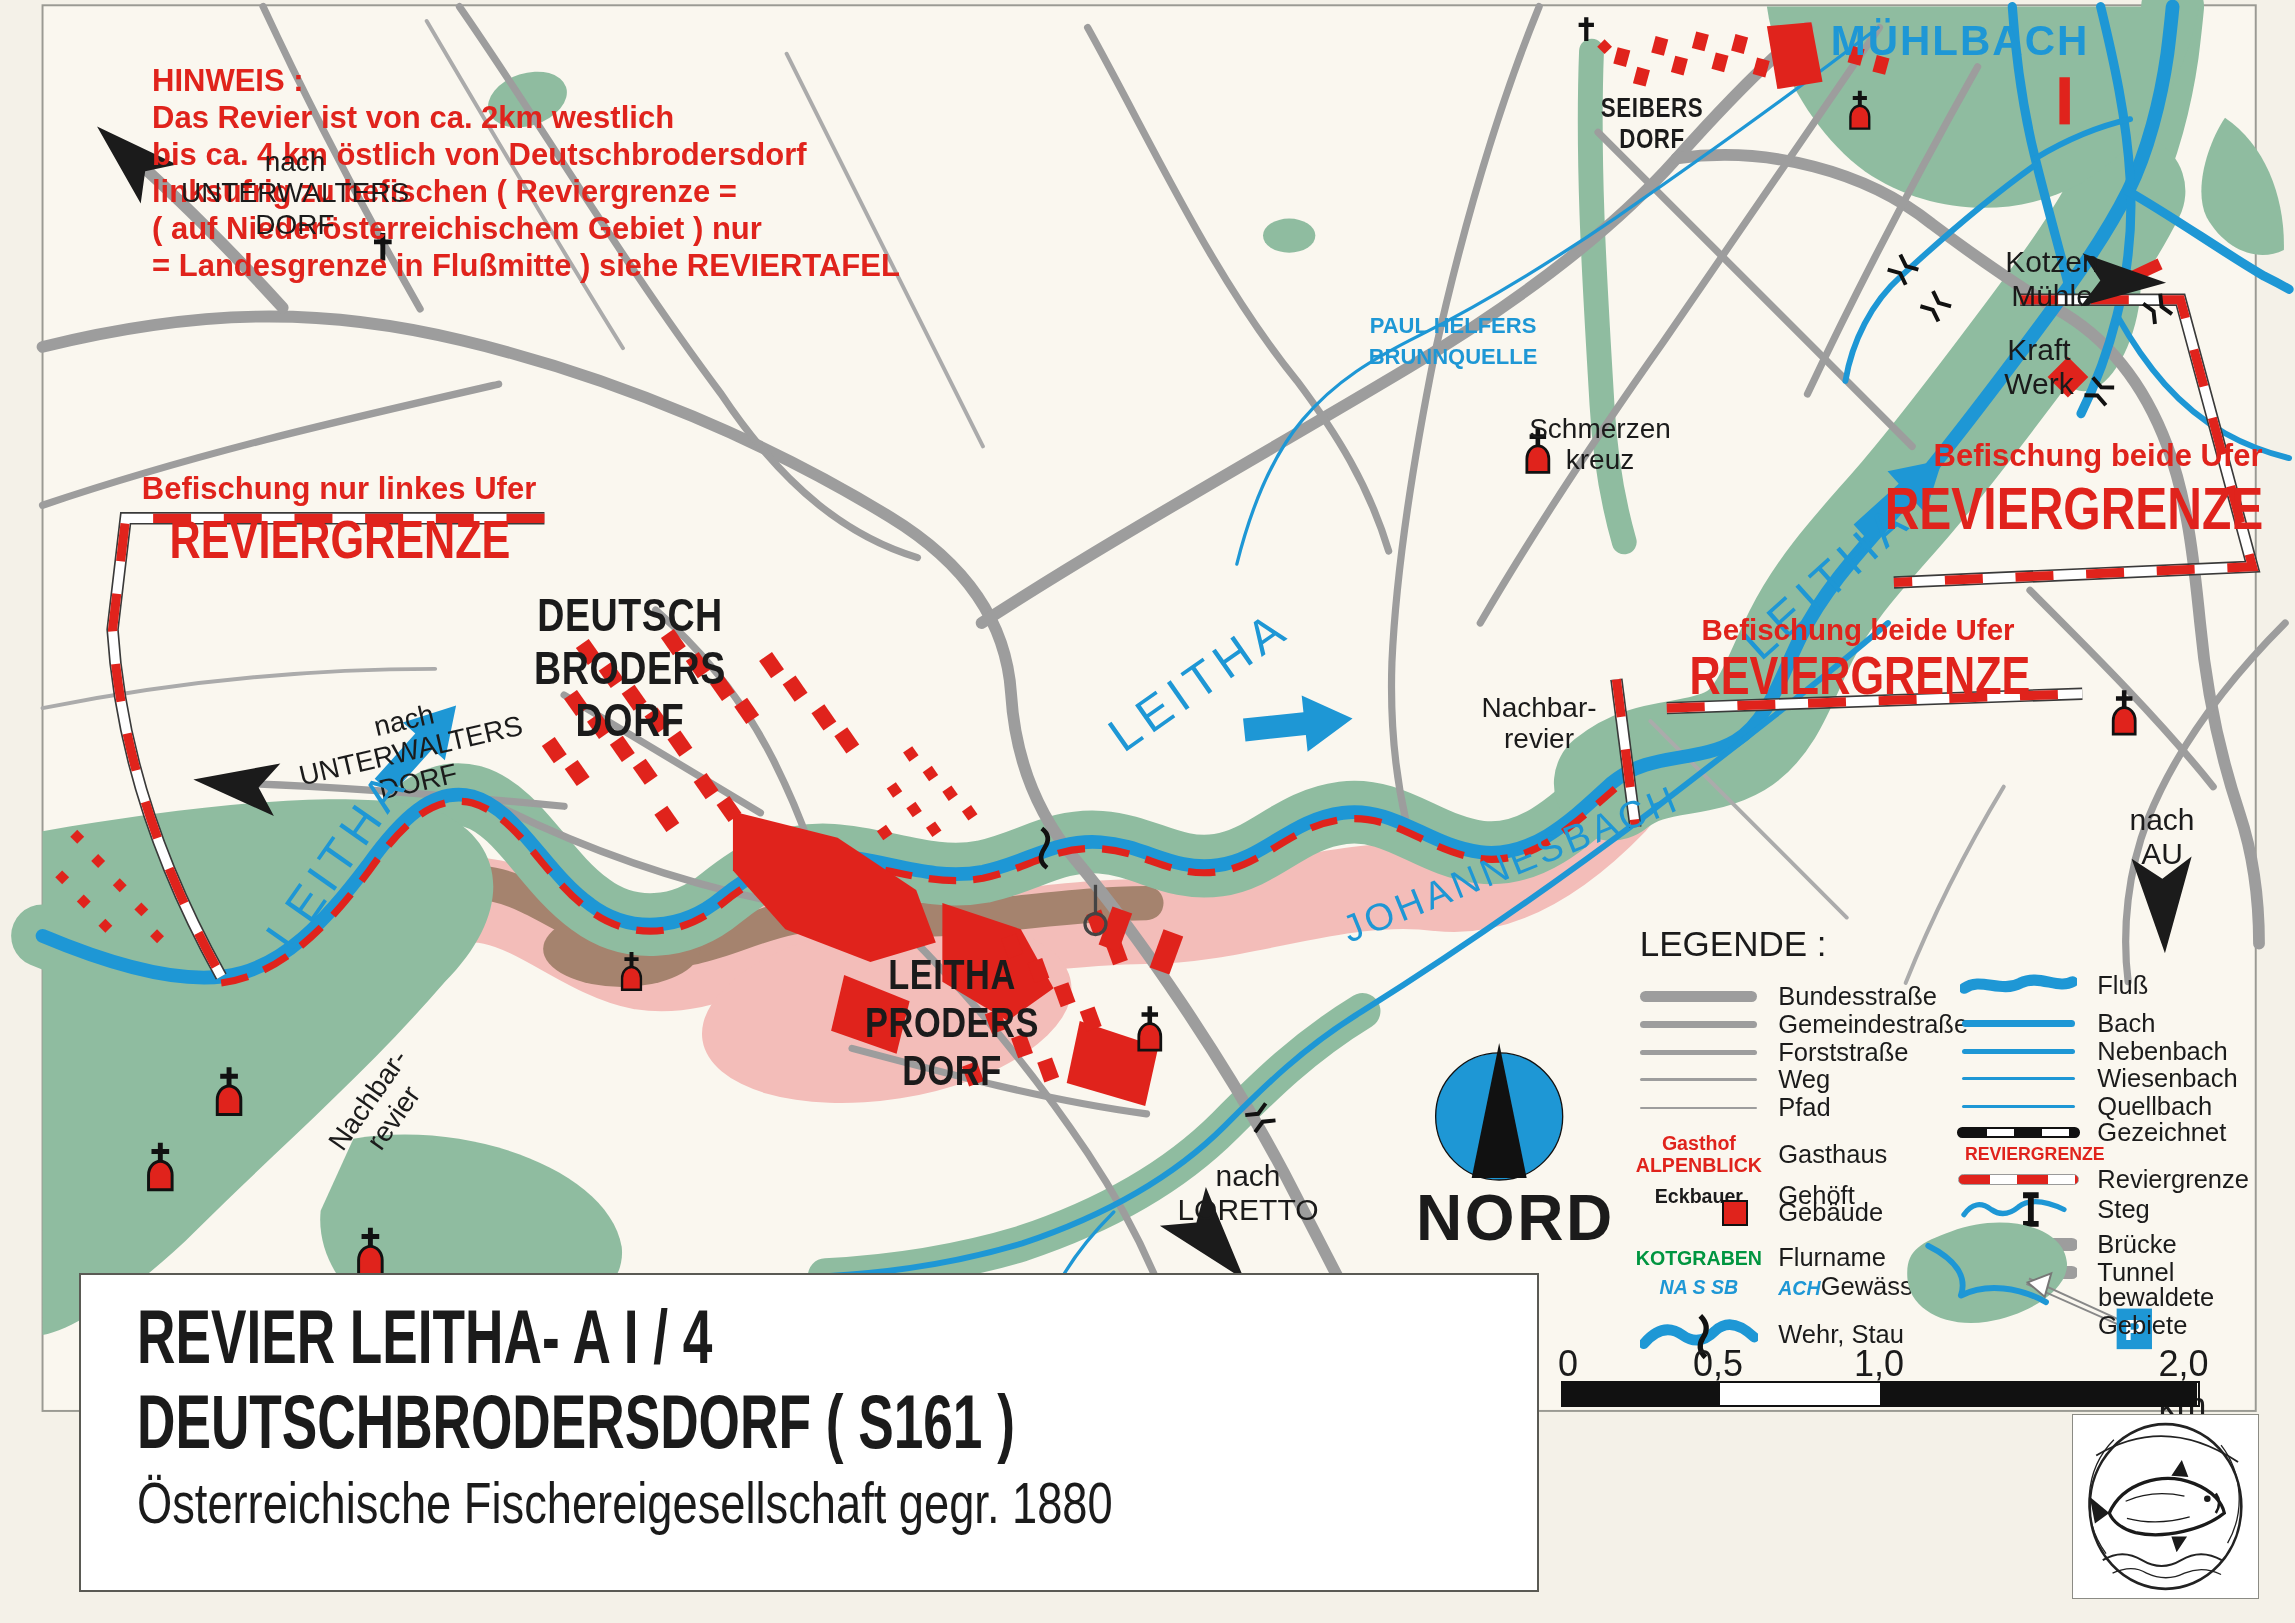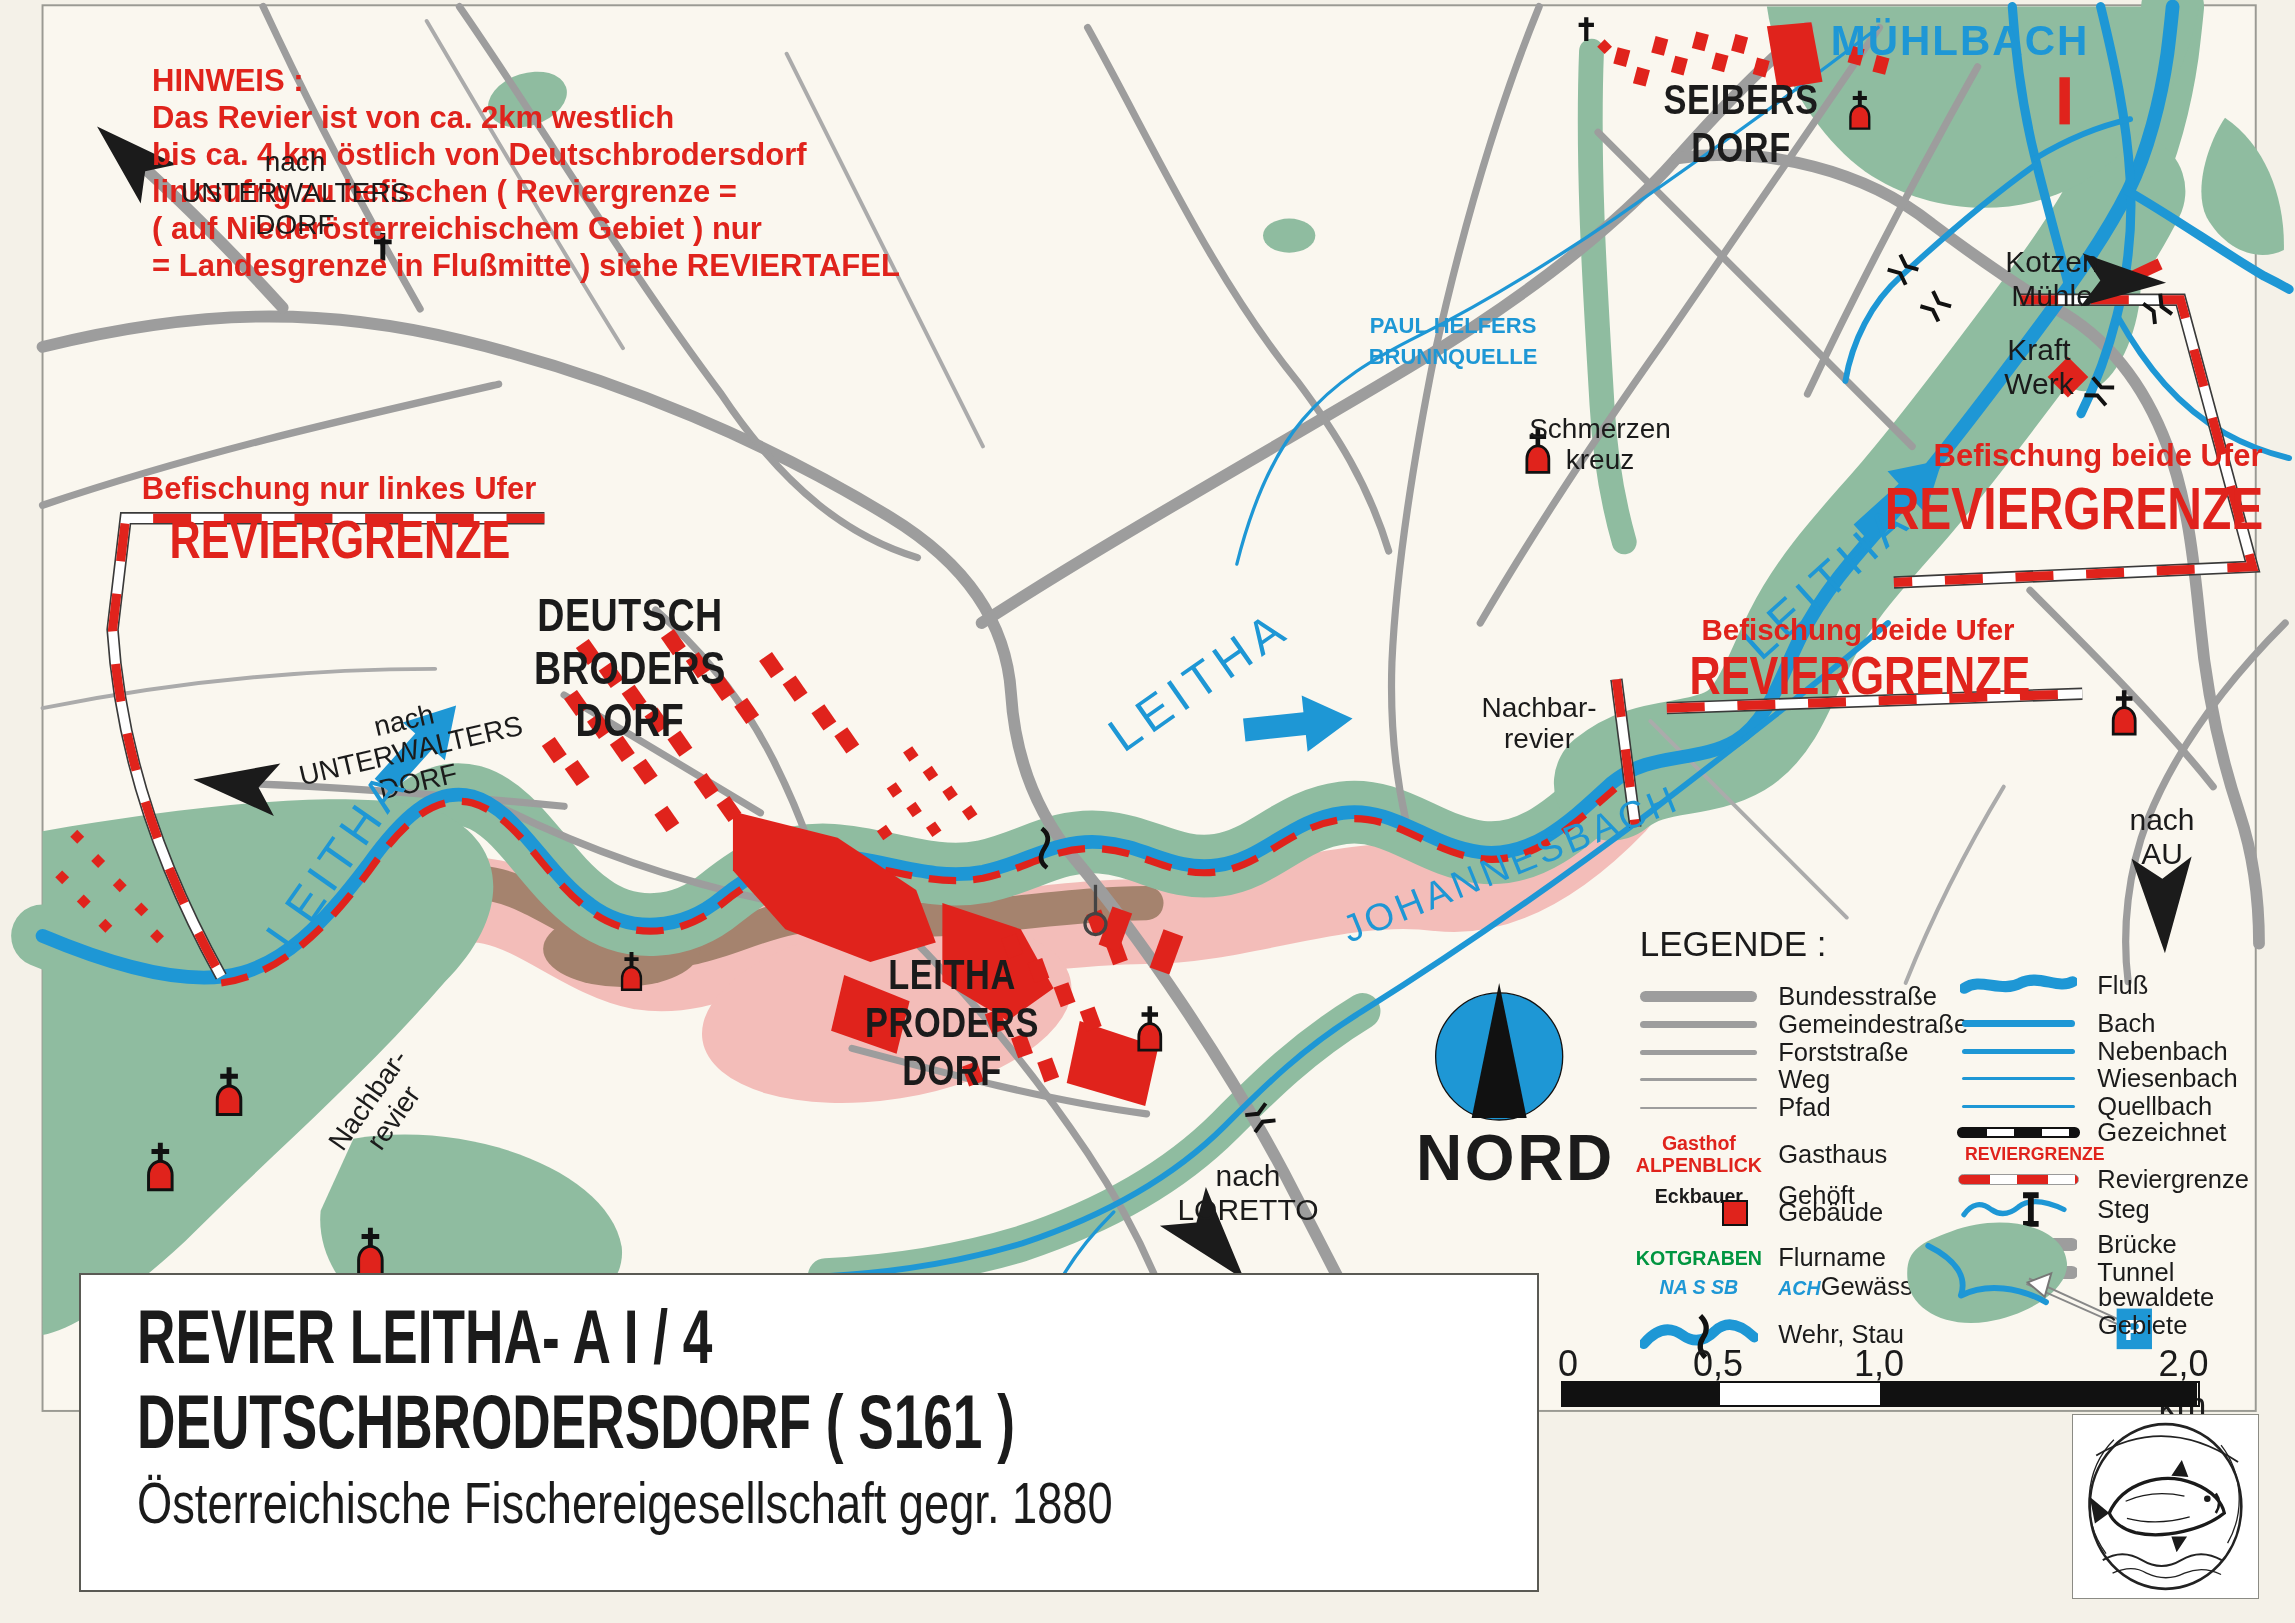--- a/index.html
+++ b/index.html
@@ -53,21 +53,21 @@
   .lr{position:absolute;display:flex;align-items:center}
   .sym{width:122px;display:flex;justify-content:center;align-items:center;flex-direction:column;flex:none}
   .lr .txt{margin-left:18.3px;white-space:nowrap}
   .rl{border-radius:5.9px;background:var(--road,#9d9d9d);width:117px}
   .bl{border-radius:3.9px;background:var(--blue,#1e97d5);width:113px}
   .rail{width:119px;height:7.2px;border:2px solid #111;border-radius:5.2px;
         background:repeating-linear-gradient(90deg,#111 0 27.5px,#fff 27.5px 55px)}
   .rgdash{width:119px;height:8.5px;border:1.3px solid #9a9a9a;border-radius:5.2px;
         background:repeating-linear-gradient(90deg,var(--red,#e0231c) 0 31px,#fff 31px 58px)}
   .symtxt{font-weight:bold;font-size:19.6px;line-height:22px;text-align:left}
-  .nord{position:absolute;left:1416px;top:979px;z-index:3;text-align:right;width:167px}
+  .nord{position:absolute;left:1416px;top:1039px;z-index:3;text-align:right;width:167px}
   .nordtxt{font-size:64px;font-weight:bold;letter-spacing:2.6px;margin-top:-9.2px}
   .scalebar{position:absolute;left:1558px;top:1343px;width:713px;height:65px;z-index:3}
   .scalebar .num{position:absolute;top:0;font-size:36px}
   .sbbar{position:absolute;top:38px;left:3.3px;width:635px;height:22px;border:2px solid #111;display:flex}
   .sbbar div{height:100%}
   .titlebox{position:absolute;left:79px;top:1273px;width:1456px;height:315px;background:#fff;
             border:2px solid #5a5a54;z-index:4}
   .t1{position:absolute;left:56px;top:18.3px;font-size:76px;font-weight:bold;white-space:nowrap;
       transform:scaleX(.70);transform-origin:left top;letter-spacing:0px}
   .t2{position:absolute;left:56px;top:103px;font-size:76px;font-weight:bold;white-space:nowrap;
@@ -333,21 +333,21 @@
     <div>Nachbar-</div>
       <div>revier</div>
   </div>
 
   <div class="lbl blue" style="left:1960px;top:41px;font-size:42px;font-weight:bold;letter-spacing:2px">MÜHLBACH</div>
   <div class="lbl blue" style="left:1453px;top:342px;font-size:22px;font-weight:bold;line-height:1.4">
     <div>PAUL HELFERS</div>
       <div>BRUNNQUELLE</div>
   </div>
 
-  <div class="lbl town" style="left:1741px;top:123px;font-size:43px">
+  <div class="lbl town" style="left:1652px;top:123px;font-size:28px">
     <div class="cond"><span>SEIBERS</span><br><span>DORF</span></div>
   </div>
 
   <div class="lbl sm2" style="left:2039px;top:367px">
     <div>Kraft</div>
       <div>Werk</div>
   </div>
   <div class="lbl sm2" style="left:2052px;top:279px">
     <div>Kotzen</div>
       <div>Mühle</div>

